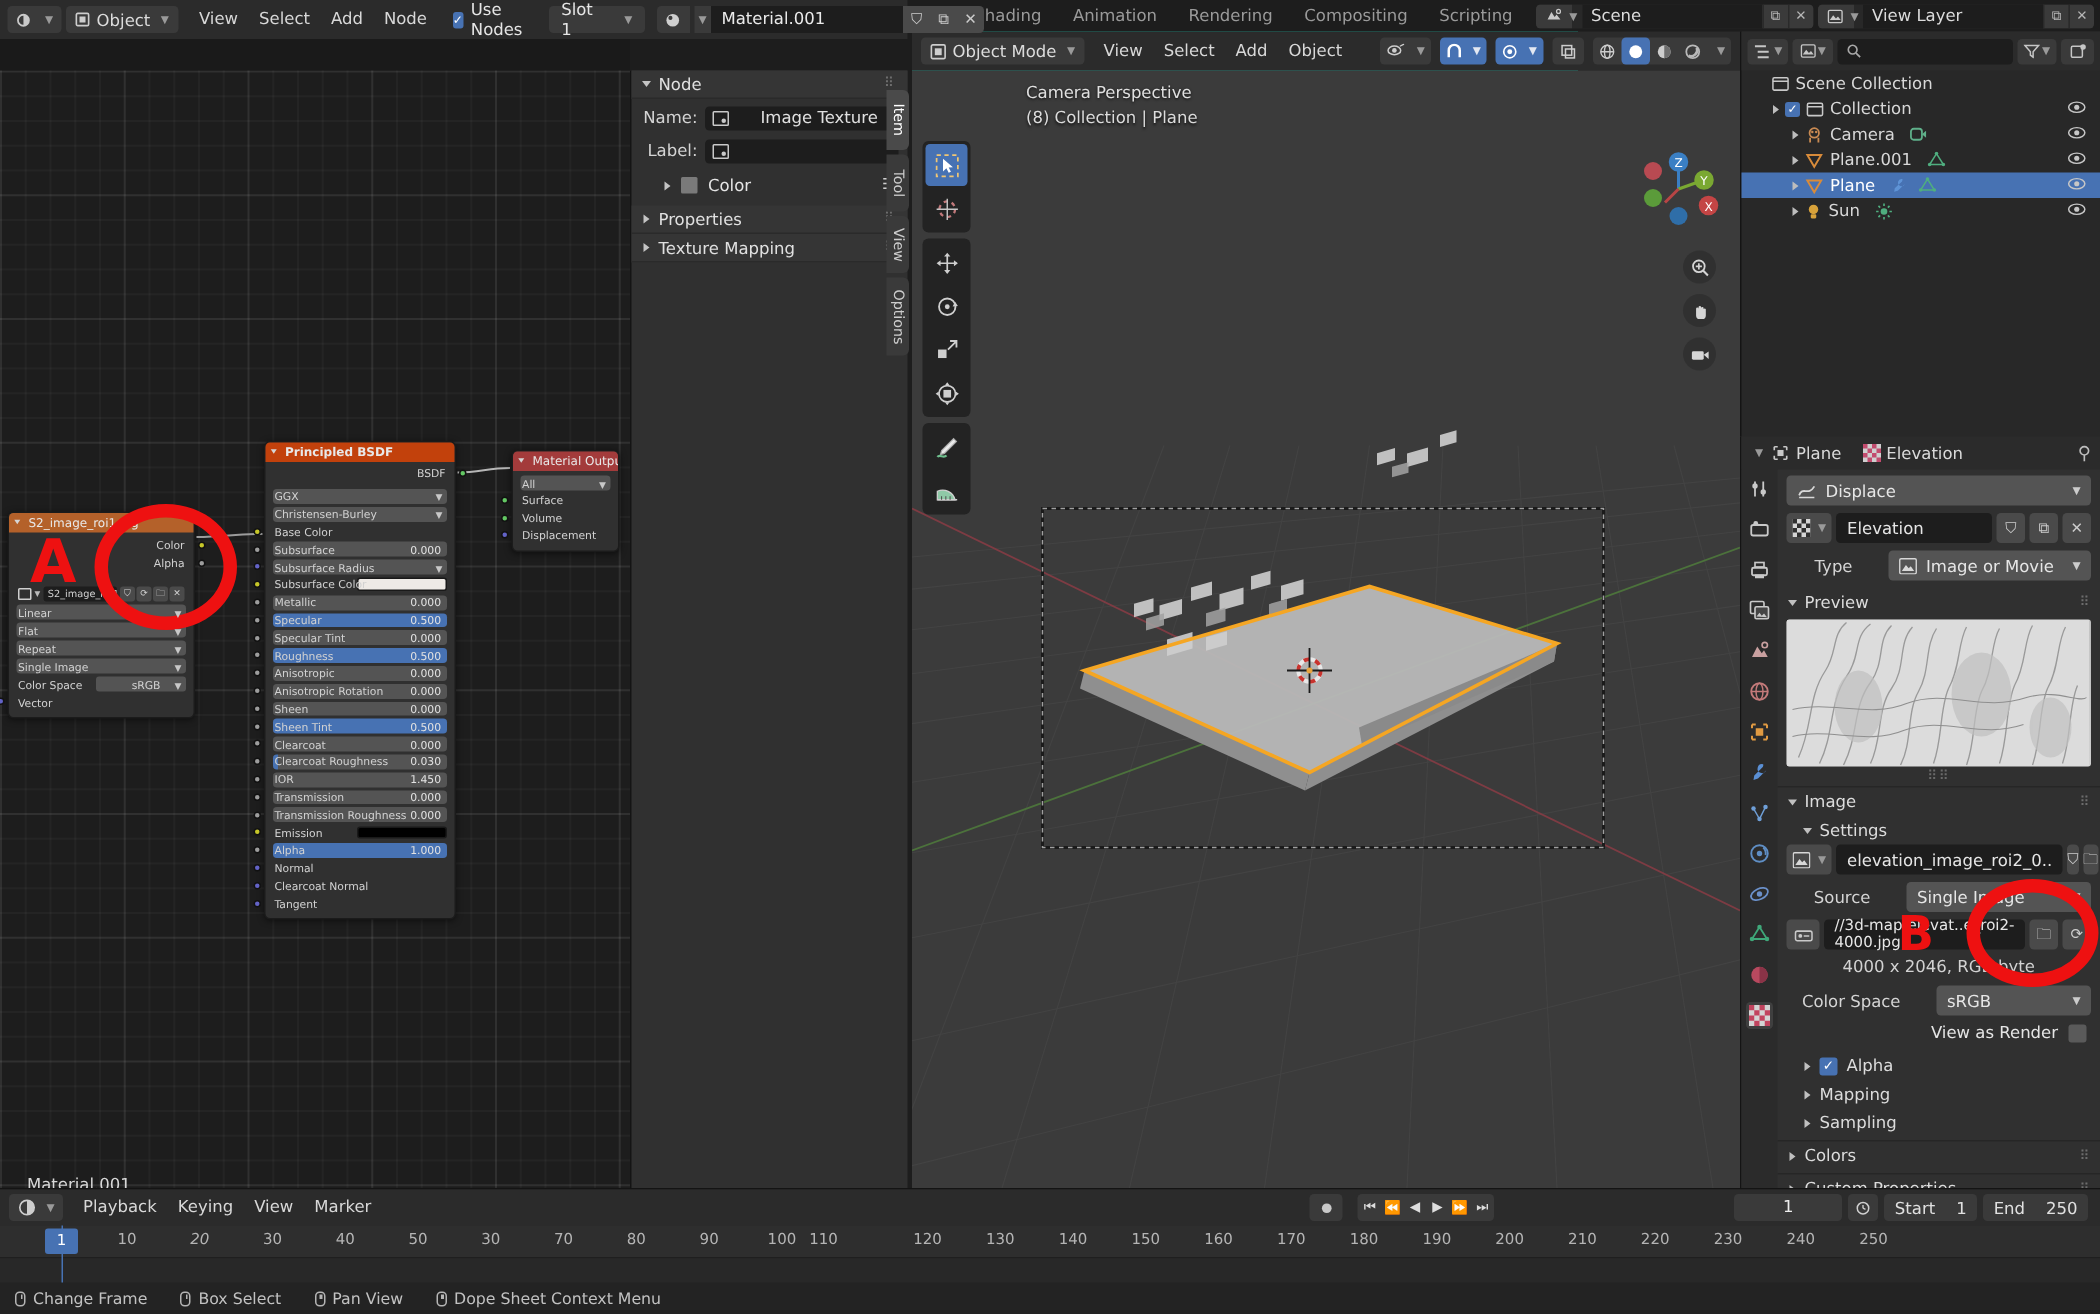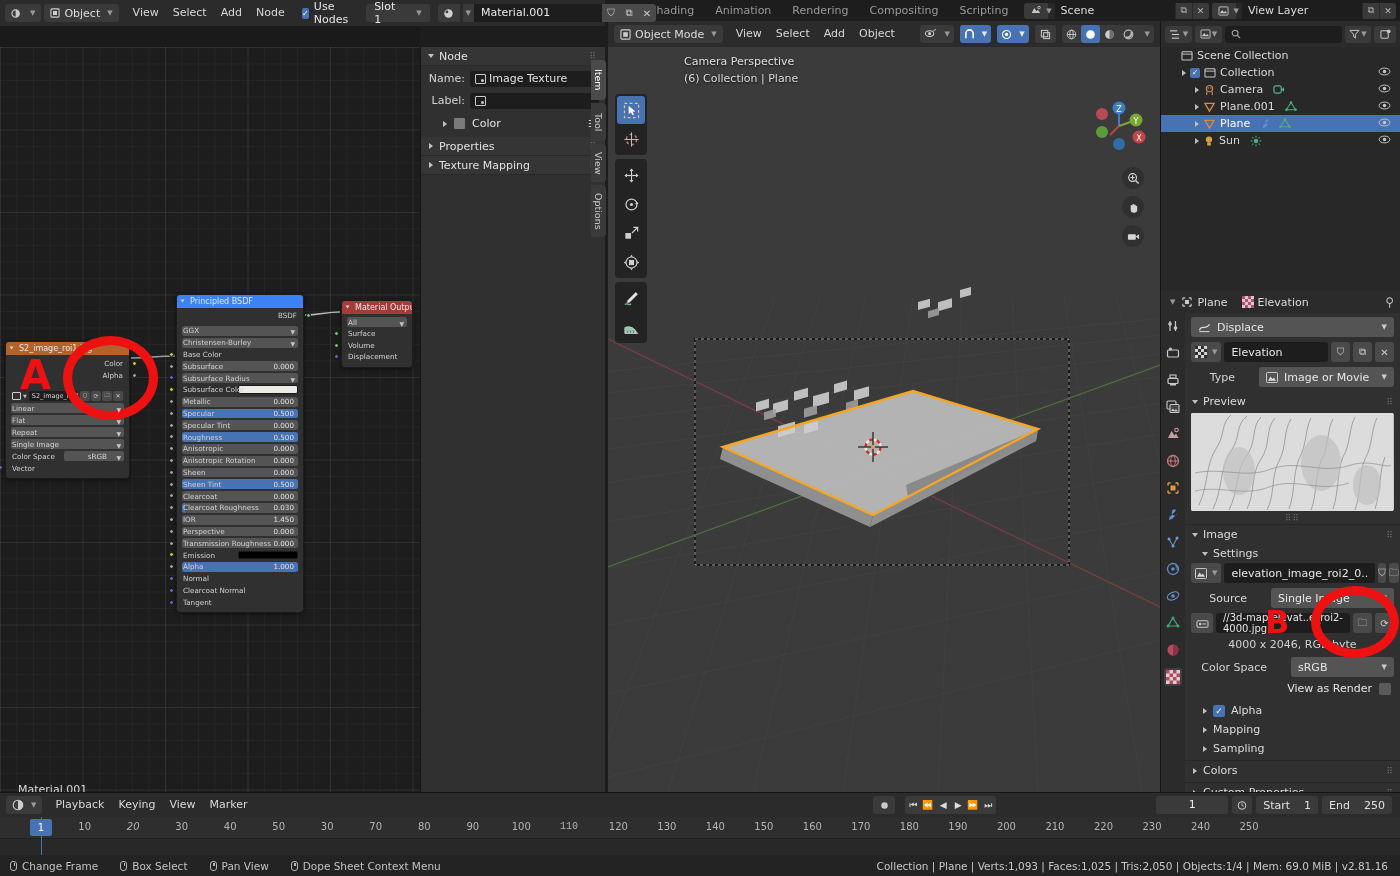--- a/index.html
+++ b/index.html
@@ -60,21 +60,21 @@
   .swatch{position:absolute;right:5px;top:1.5px;width:60px;bottom:1.5px;border-radius:2px;border:1px solid #191919;}
 
   
   .npanel{position:absolute;left:420px;top:47px;width:185px;height:745px;background:#303030;border-left:1px solid #141414;}
   .np-sec{display:flex;align-items:center;height:19px;padding-left:8px;background:#353535;border-bottom:1px solid #2a2a2a;font-size:11px;color:#e0e0e0;}
   .np-sec .tri{width:0;height:0;border-left:4px solid #c4c4c4;border-top:3px solid transparent;border-bottom:3px solid transparent;margin-right:6px;}
   .np-sec .tri.open{transform:rotate(90deg);}
   .np-grip{margin-left:auto;margin-right:8px;color:#6d6d6d;font-size:9px;letter-spacing:1px;}
   .np-row{display:flex;align-items:center;height:19px;padding:0 6px;margin-top:3px;gap:5px;}
   .np-lab{width:38px;text-align:right;font-size:11px;color:#d4d4d4;}
-  .np-input{flex:1;height:16px;background:#1d1d1d;border-radius:3px;display:flex;align-items:center;padding:0 5px;gap:3px;font-size:11px;color:#e0e0e0;}
+  .np-input{flex:1;height:16px;background:#1d1d1d;border-radius:3px;display:flex;align-items:center;padding:0 5px;gap:21px;font-size:11px;color:#e0e0e0;}
   .imgicon{width:11px;height:10px;border:1px solid #c9c9c9;border-radius:1px;position:relative;flex:none;}
   .imgicon:after{content:"";position:absolute;right:1px;bottom:1px;width:3px;height:3px;border-radius:50%;background:#c9c9c9;}
   .np-color{display:flex;align-items:center;height:19px;padding-left:22px;gap:7px;margin-top:4px;}
   .np-color .tri{width:0;height:0;border-left:4px solid #c4c4c4;border-top:3px solid transparent;border-bottom:3px solid transparent;}
   .np-swatch{width:11px;height:11px;background:#7a7a7a;border-radius:1px;}
   .np-listicon{margin-left:auto;margin-right:8px;color:#cfcfcf;font-size:10px;}
 
   
   .sidetab{position:absolute;width:15px;background:#3a3a3a;border-radius:0 4px 4px 0;color:#ccc;font-size:9.5px;writing-mode:vertical-rl;text-orientation:mixed;text-align:center;display:flex;align-items:center;justify-content:center;}
   .sidetab.active{background:#4a4a4a;color:#fff;}
@@ -280,21 +280,21 @@
           </div>
         </div>
       </div>
 
       <svg style="position:absolute;left:0;top:0;width:420px;height:745px;pointer-events:none;">
         <path d="M131,311 C150,311 155,309 175,309" stroke="#9c9c9c" stroke-width="1.3" fill="none"></path>
         <path d="M305,268 C320,268 325,265 340,265" stroke="#b6b6b6" stroke-width="1.3" fill="none"></path>
       </svg>
 
       <div class="node" id="node-bsdf" style="left:176px;top:247px;width:128px;">
-        <div class="node-title" style="background:#3b82f6;">
+        <div class="node-title" style="background:#c2410c;font-weight:bold;">
           <span class="tri"></span>
           <span>Principled BSDF</span>
         </div>
         <div class="node-body">
           <div class="row" style="justify-content:flex-end;">
             <span class="sock r sk-g"></span>
             <span>BSDF</span>
           </div>
           <div style="height:3px"></div>
           <div class="row" style="height:12px;">
@@ -391,21 +391,21 @@
               </div>
               <div class="row" style="height: 11.8px;">
                 <span class="sock l sk-gray"></span>
                 <span class="field"></span>
                 <span class="slab">IOR</span>
                 <span class="val slab" style="padding-right: 3px;">1.450</span>
               </div>
               <div class="row" style="height: 11.8px;">
                 <span class="sock l sk-gray"></span>
                 <span class="field"></span>
-                <span class="slab">Perspective</span>
+                <span class="slab">Transmission</span>
                 <span class="val slab" style="padding-right: 3px;">0.000</span>
               </div>
               <div class="row" style="height: 11.8px;">
                 <span class="sock l sk-gray"></span>
                 <span class="field"></span>
                 <span class="slab">Transmission Roughness</span>
                 <span class="val slab" style="padding-right: 3px;">0.000</span>
               </div>
               <div class="row" style="height: 11.8px;">
                 <span class="sock l sk-y"></span>
@@ -697,21 +697,21 @@
         <g transform="translate(265,400)">
           <circle r="7.5" fill="none" stroke="#e8e8e8" stroke-width="2.6"></circle>
           <circle r="7.5" fill="none" stroke="#c8332e" stroke-width="2.6" stroke-dasharray="3.9,3.9"></circle>
           <line x1="0" y1="-15" x2="0" y2="15" stroke="#1a1a1a" stroke-width="1.2"></line>
           <line x1="-15" y1="0" x2="15" y2="0" stroke="#1a1a1a" stroke-width="1.2"></line>
           <circle r="2" fill="#e8a33d"></circle>
         </g>
       </svg>
 
       <div class="vp-text">Camera Perspective</div>
-      <div class="vp-text2">(6) Collection | Plane</div>
+      <div class="vp-text2">(8) Collection | Plane</div>
 
       <div class="vp-toolbar">
         <div class="tgroup">
           <div class="tbtn active">
             <svg width="17" height="17" viewBox="0 0 18 18">
                 <rect x="1.5" y="1.5" width="15" height="15" fill="none" stroke="#f0c674" stroke-width="1.2" stroke-dasharray="3,2.5"></rect>
                 <path d="M6 4 L6 13 L8.4 10.8 L10 14 L11.6 13.2 L10 10.2 L13 10 Z" fill="#fff"></path>
               </svg>
           </div>
           <div class="tbtn">
@@ -1337,21 +1337,21 @@
         <div class="tick" style="left: 84.6627px;">10</div>
         <div class="tick" style="left: 133.177px; font-style: italic;">20</div>
         <div class="tick" style="left: 181.691px;">30</div>
         <div class="tick" style="left: 230.205px;">40</div>
         <div class="tick" style="left: 278.719px;">50</div>
         <div class="tick" style="left: 327.233px;">30</div>
         <div class="tick" style="left: 375.747px;">70</div>
         <div class="tick" style="left: 424.261px;">80</div>
         <div class="tick" style="left: 472.775px;">90</div>
         <div class="tick" style="left: 521.289px;">100</div>
-        <div class="tick" style="left: 569px; font-family: Liberation Mono, monospace;">110</div>
+        <div class="tick" style="left: 549px;">110</div>
         <div class="tick" style="left: 618.317px;">120</div>
         <div class="tick" style="left: 666.831px;">130</div>
         <div class="tick" style="left: 715.345px;">140</div>
         <div class="tick" style="left: 763.859px;">150</div>
         <div class="tick" style="left: 812.373px;">160</div>
         <div class="tick" style="left: 860.888px;">170</div>
         <div class="tick" style="left: 909.402px;">180</div>
         <div class="tick" style="left: 957.916px;">190</div>
         <div class="tick" style="left: 1006.43px;">200</div>
         <div class="tick" style="left: 1054.94px;">210</div>
@@ -1386,21 +1386,20 @@
           </span>
           <span>Pan View</span>
         </div>
         <div class="st-item">
           <span class="mouse">
             <i></i>
           </span>
           <span>Dope Sheet Context Menu</span>
         </div>
       </div>
-    <div class="status-right">Collection | Plane | Verts:1,093 | Faces:1,025 | Tris:2,050 | Objects:1/4 | Mem: 69.0 MiB | v2.81.16</div>
   </div>
 
   <div class="annot" style="left:63px;top:336px;width:95px;height:84px;"></div>
   <div class="annot-letter" style="left:20px;top:352px;font-size:40px;">A</div>
   <div class="annot" style="left:1311px;top:586px;width:88px;height:72px;"></div>
   <div class="annot-letter" style="left:1265px;top:603px;font-size:32px;">B</div>
 
 </div>
 
 </body></html>

